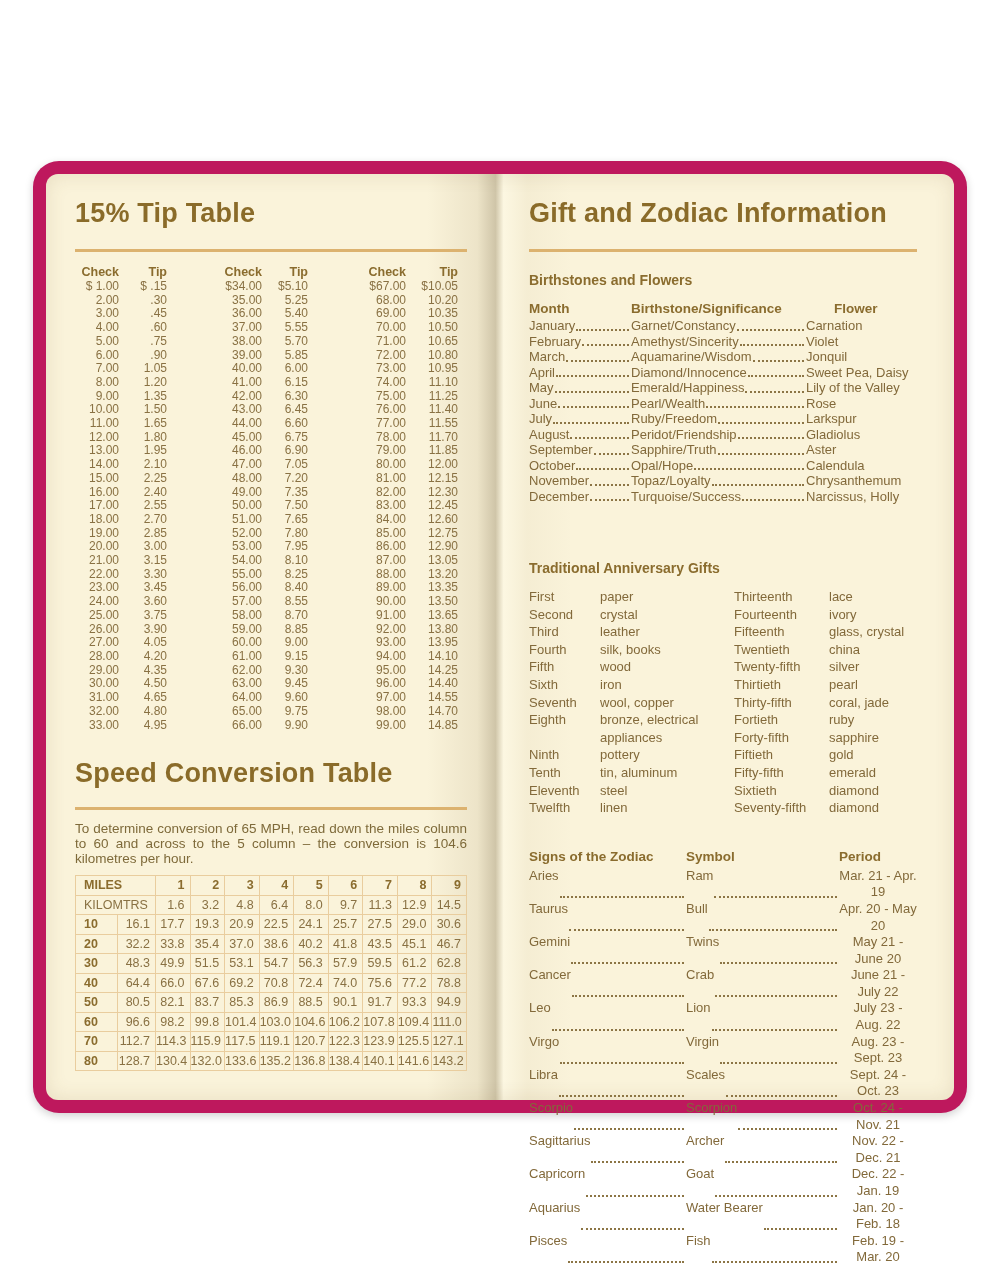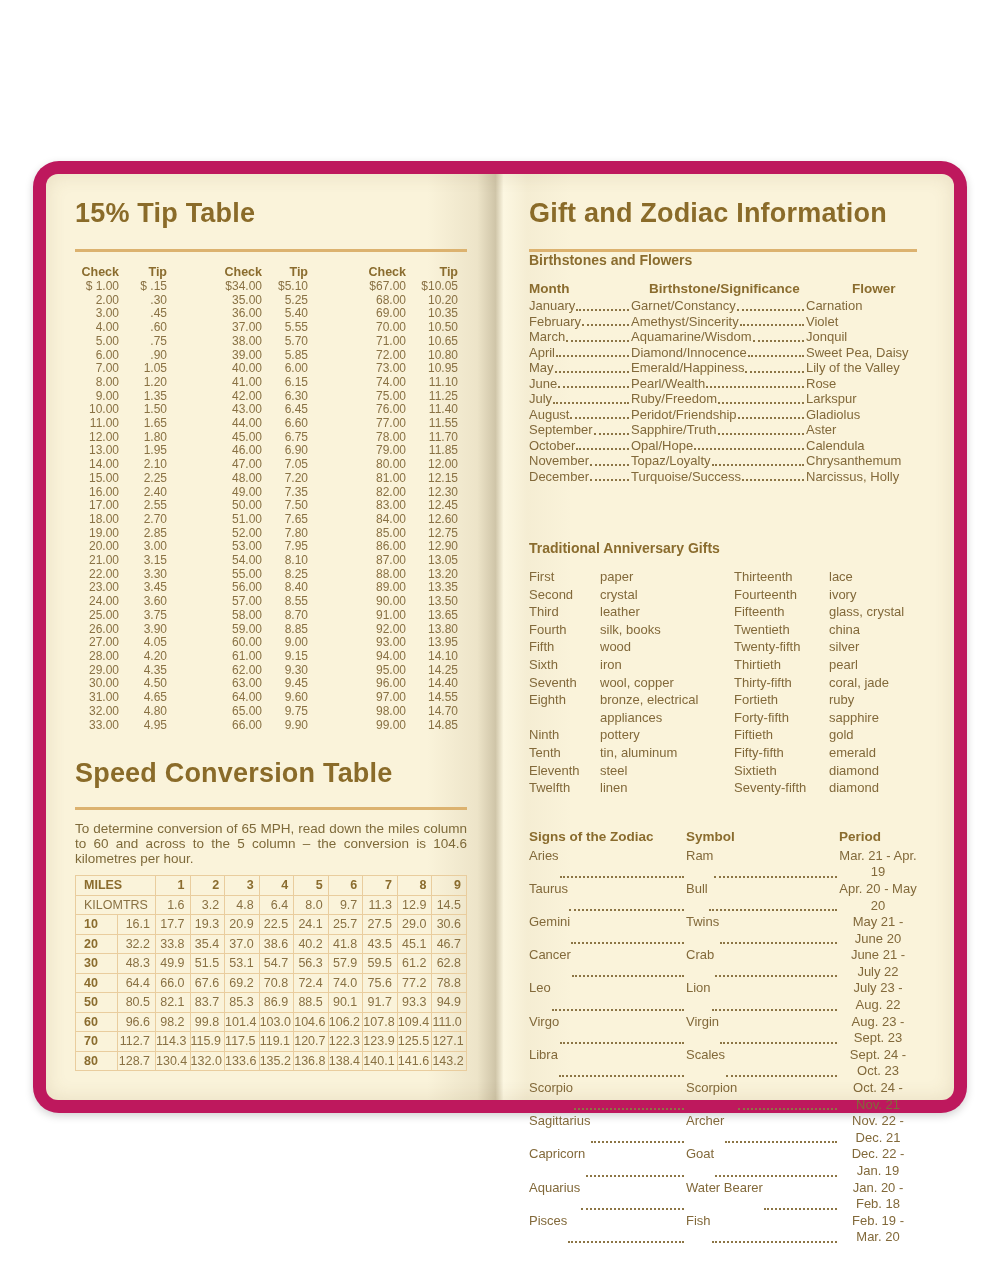--- a/index.html
+++ b/index.html
@@ -59,23 +59,23 @@
   }
   .speed-table td, .speed-table th {
     border:1px solid #e9cd9e; padding:0 5px 0 0; height:19.5px;
     text-align:right; font-weight:normal; vertical-align:middle;
   }
   .speed-table .lab { text-align:left; padding-left:8px; font-weight:bold; color:#8a6c2e; }
   .speed-table .kl  { text-align:left; padding-left:8px; color:#897143; }
   .speed-table th.num-h { font-weight:bold; color:#8a6c2e; }
 
   
-  .subheading { font-weight:bold; font-size:14px; color:#8a6c2e; }
+  .subheading { margin-top:20px; font-weight:bold; font-size:14px; color:#8a6c2e; }
   .bs-header { display:flex; margin-top:13px; font-weight:bold; font-size:13.5px; color:#8a6c2e; }
-  .bs-h-month { width:120px; flex:none; }
+  .bs-h-month { width:102px; flex:none; }
   .bs-h-stone { width:175px; flex:none; }
   .bs-h-flower { margin-left:28px; }
   .bs-rows { margin-top:2px; }
   .bs-row { display:flex; font-size:13px; line-height:15.5px; color:#82693a; }
   .seg { display:flex; flex:none; }
   .bs-month { width:102px; }
   .bs-stone { width:175px;justify-content:space-between; }
   .dots { flex:1 1 auto; position:relative; min-width:6px; }
   .dots::before {
     content:""; position:absolute; left:1px; right:2px; bottom:3px;

